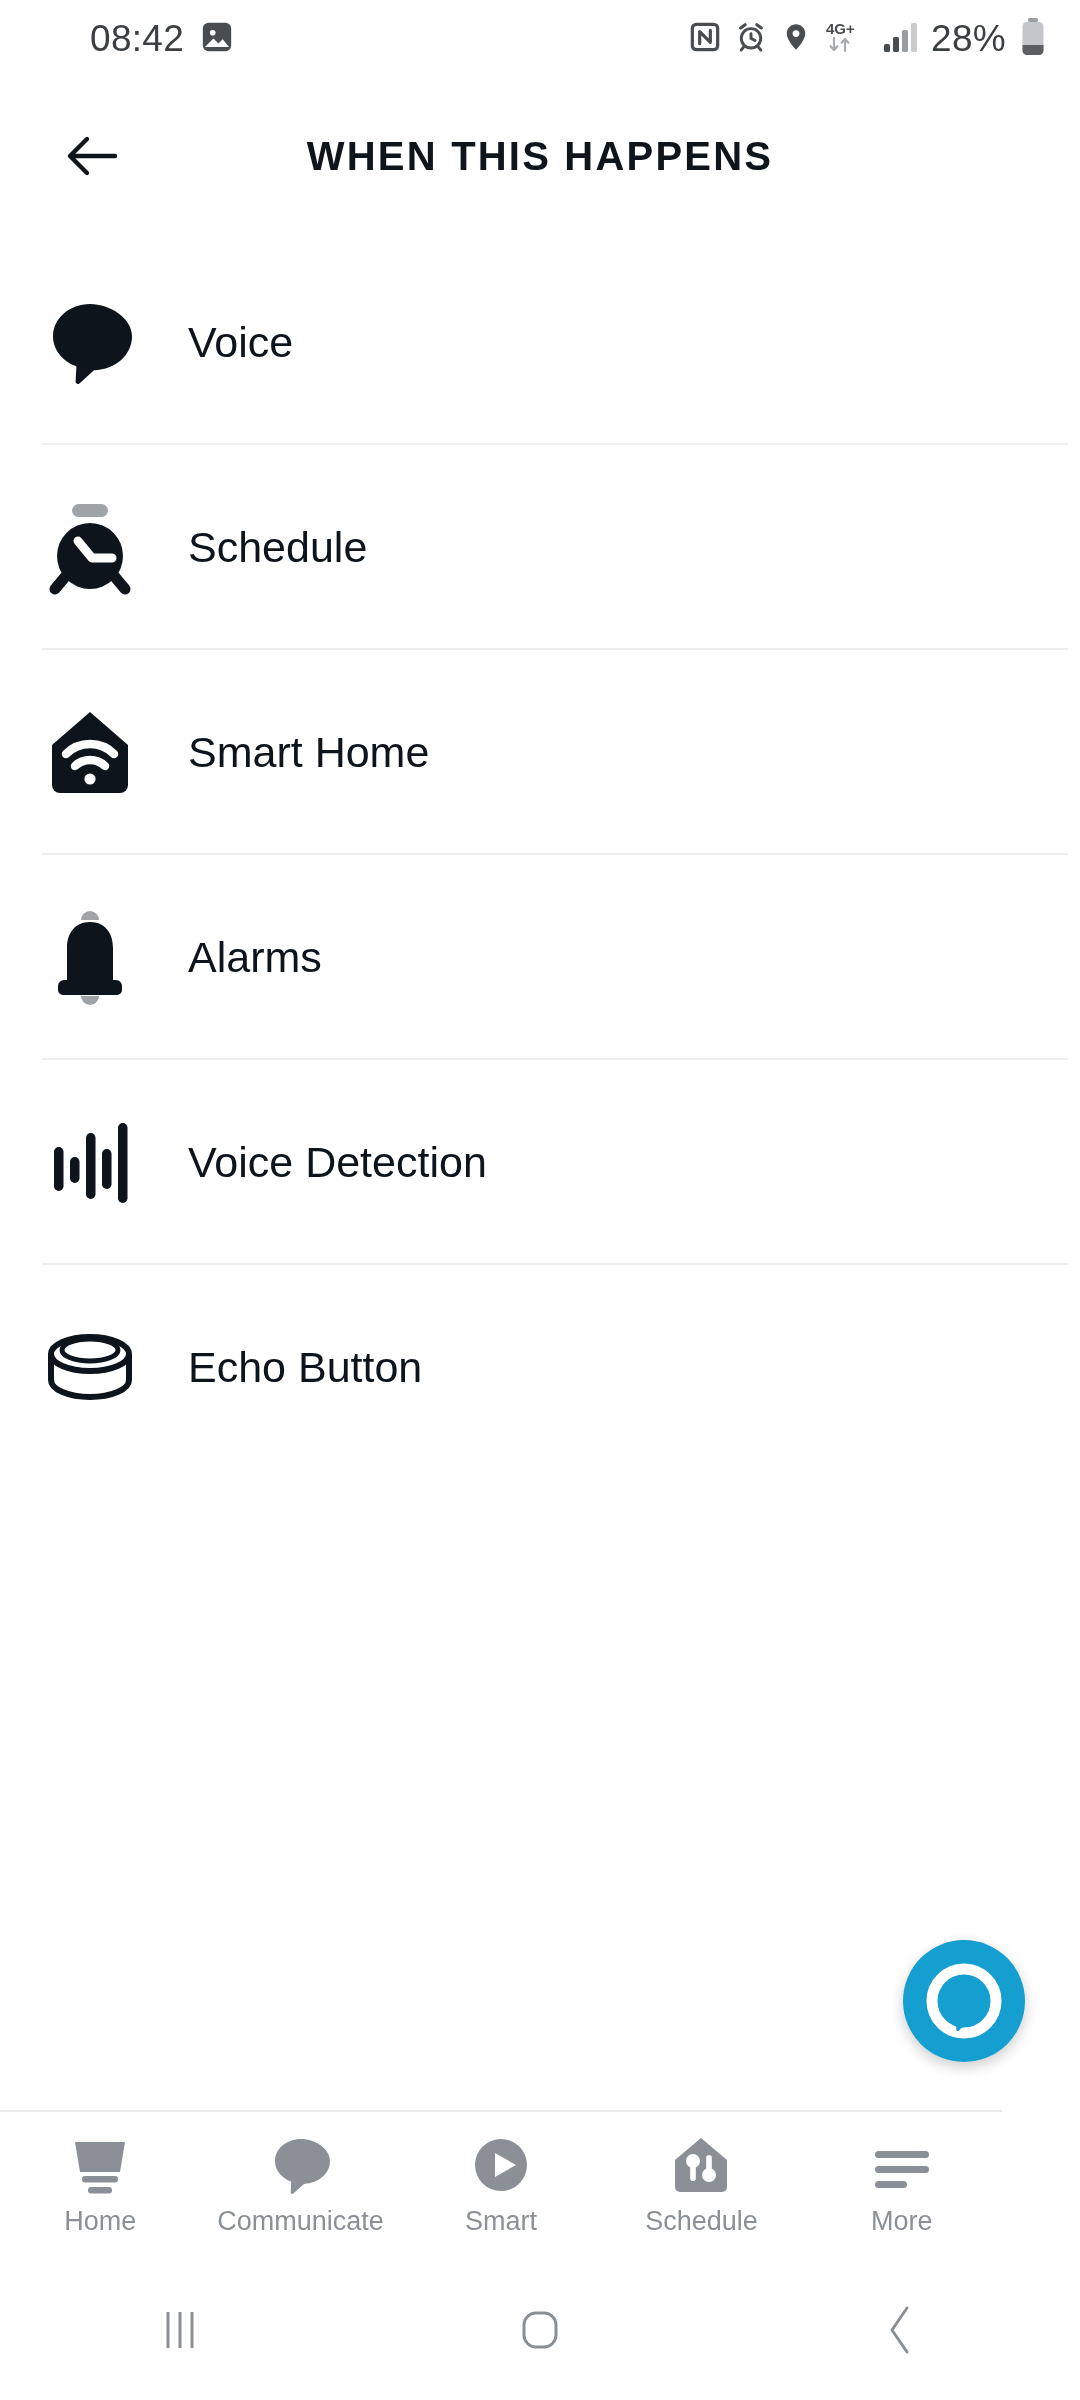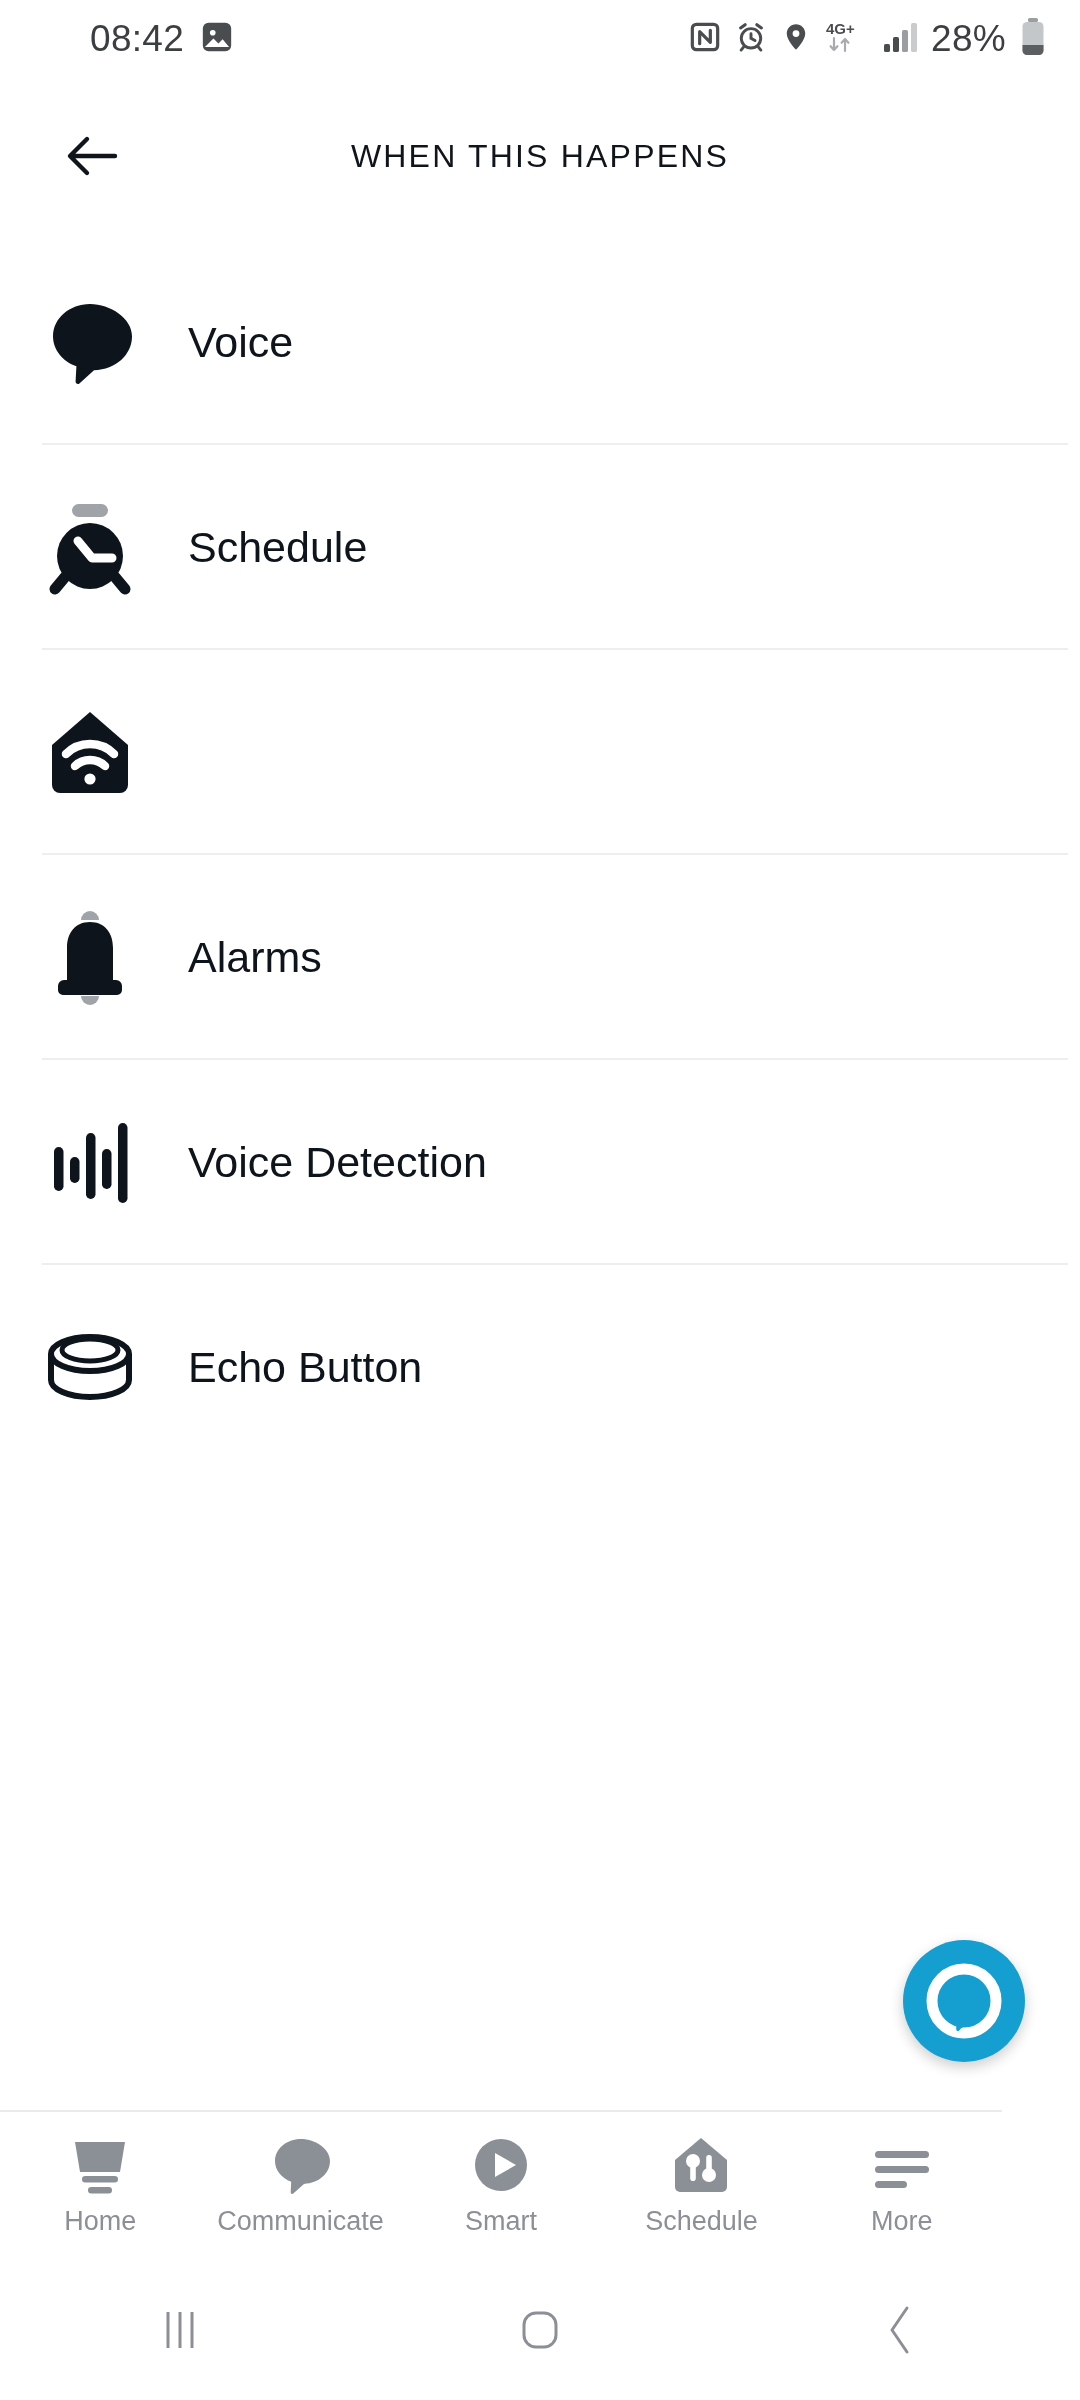--- a/index.html
+++ b/index.html
@@ -24,21 +24,21 @@
 
   
   .header {
     position:absolute; top:108px; left:0; width:1080px; height:96px;
     display:flex; align-items:center;
   }
   .back-btn { position:absolute; left:58px; top:50%; transform:translateY(-50%);
     width:70px; height:70px; display:flex; align-items:center; justify-content:center; }
   .header-title {
     width:100%; text-align:center;
-    font-size:32px; font-weight:normal; color:#10151c;
+    font-size:40px; font-weight:bold; color:#10151c;
     letter-spacing:2.2px;
   }
 
   
   .list { position:absolute; top:240px; left:0; width:1080px; }
   .row {
     position:relative; height:205px;
     display:flex; align-items:center;
     padding-left:42px;
   }
@@ -186,20 +186,21 @@
 
     <div class="row">
       <div class="row-icon">
         <svg width="88" height="88" viewBox="0 0 88 88">
           <path d="M44 3 L82 36 v40 a8 8 0 0 1 -8 8 H14 a8 8 0 0 1 -8 -8 V36 Z" fill="#0d141c"></path>
           <path d="M20 45 a34 34 0 0 1 48 0" fill="none" stroke="#fff" stroke-width="8.5" stroke-linecap="round"></path>
           <path d="M29 57 a22 22 0 0 1 30 0" fill="none" stroke="#fff" stroke-width="8.5" stroke-linecap="round"></path>
           <circle cx="44" cy="70" r="5.6" fill="#fff"></circle>
         </svg>
       </div>
+      <div class="row-label">Smart Home</div>
       <div class="divider"></div>
     </div>
 
     <div class="row">
       <div class="row-icon">
         <svg width="82" height="100" viewBox="0 0 82 100">
           <path d="M32 12 a9 9 0 0 1 18 0 z" fill="#a0a4a8"></path>
           <path d="M41 14 c-15 0 -23 11 -23 26 v32 h-3 a6 6 0 0 0 -6 6 v4 a5 5 0 0 0 5 5 h54 a5 5 0 0 0 5 -5 v-4 a6 6 0 0 0 -6 -6 h-3 V40 c0 -15 -8 -26 -23 -26 z" fill="#0d141c"></path>
           <path d="M32 88 a9 9 0 0 0 18 0 z" fill="#a0a4a8"></path>
         </svg>

